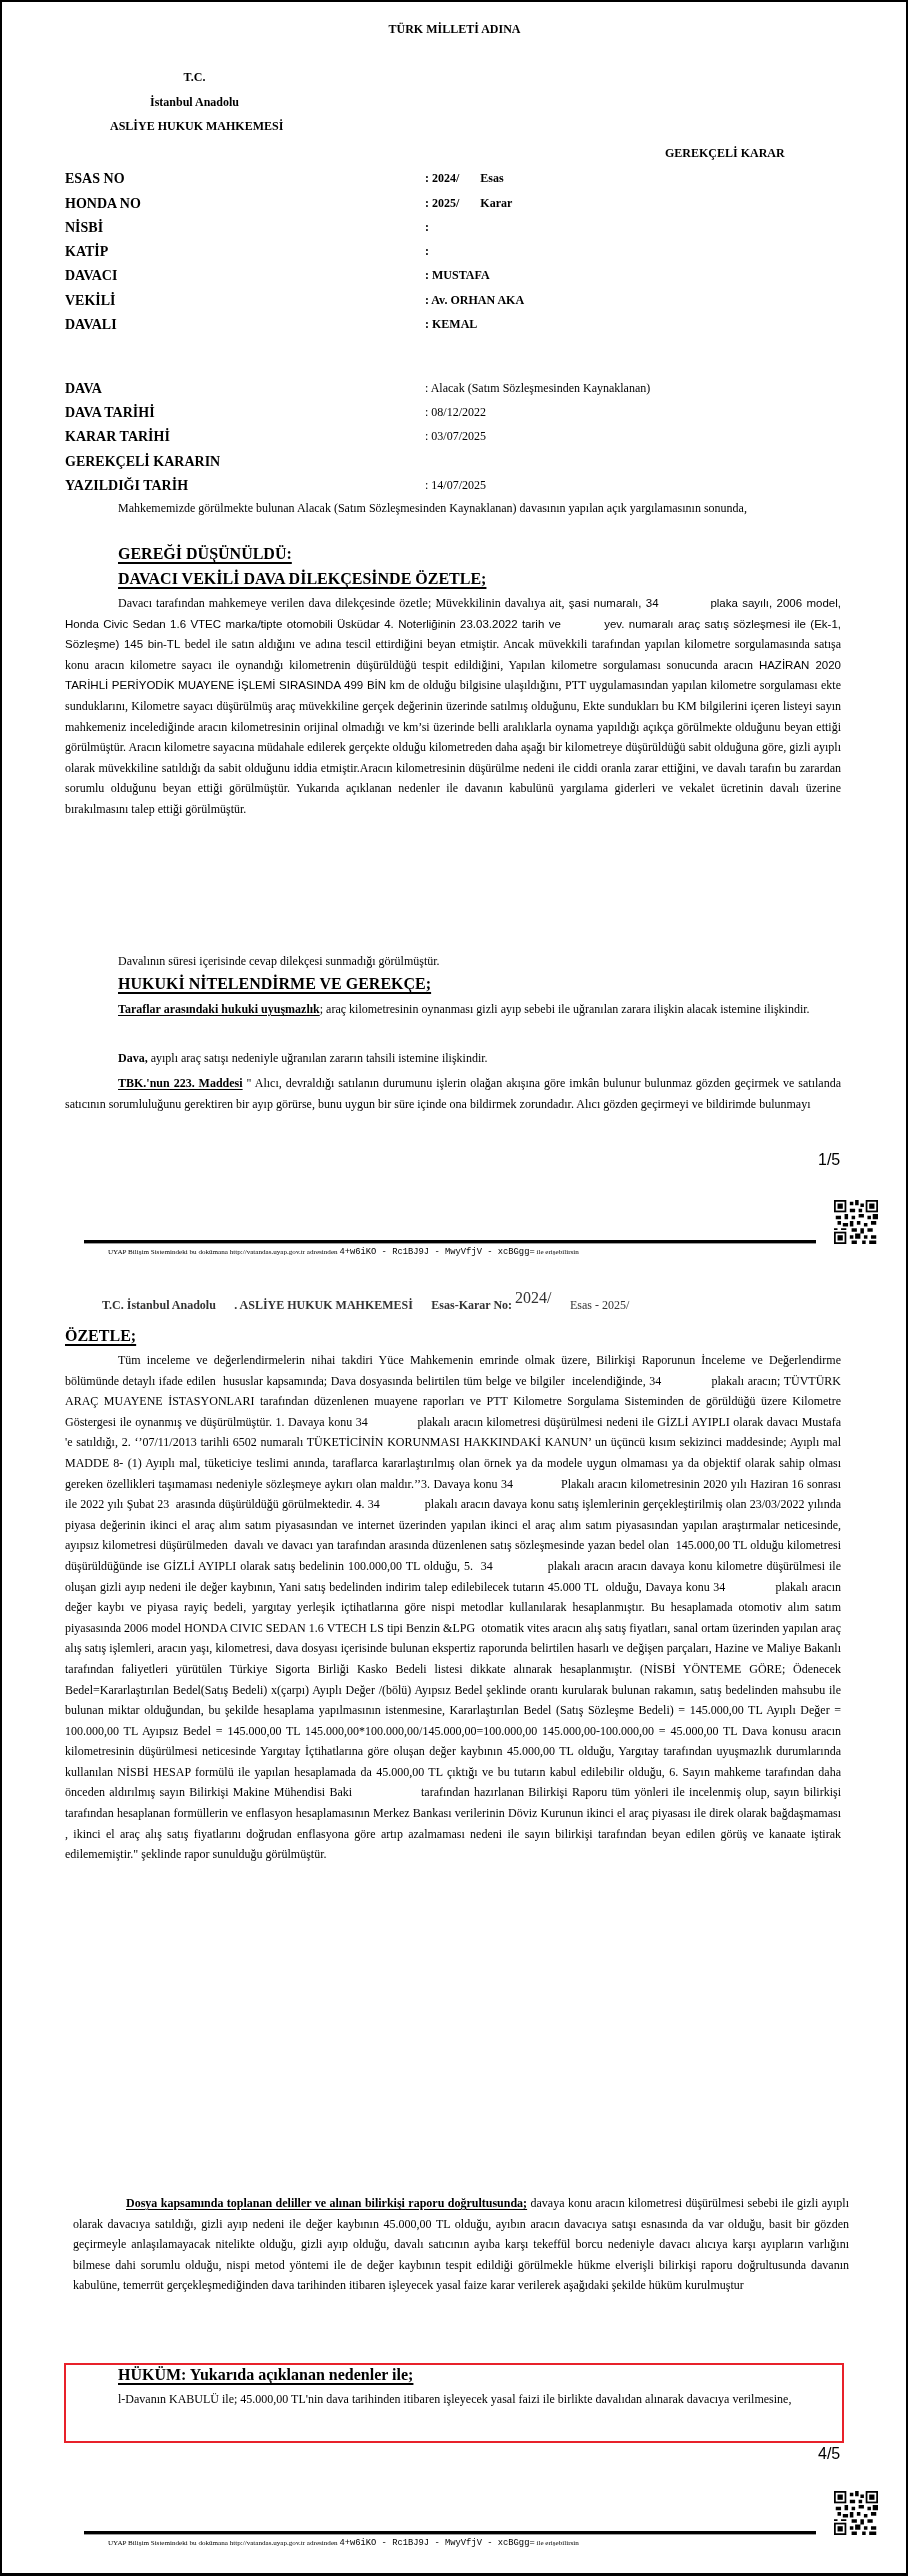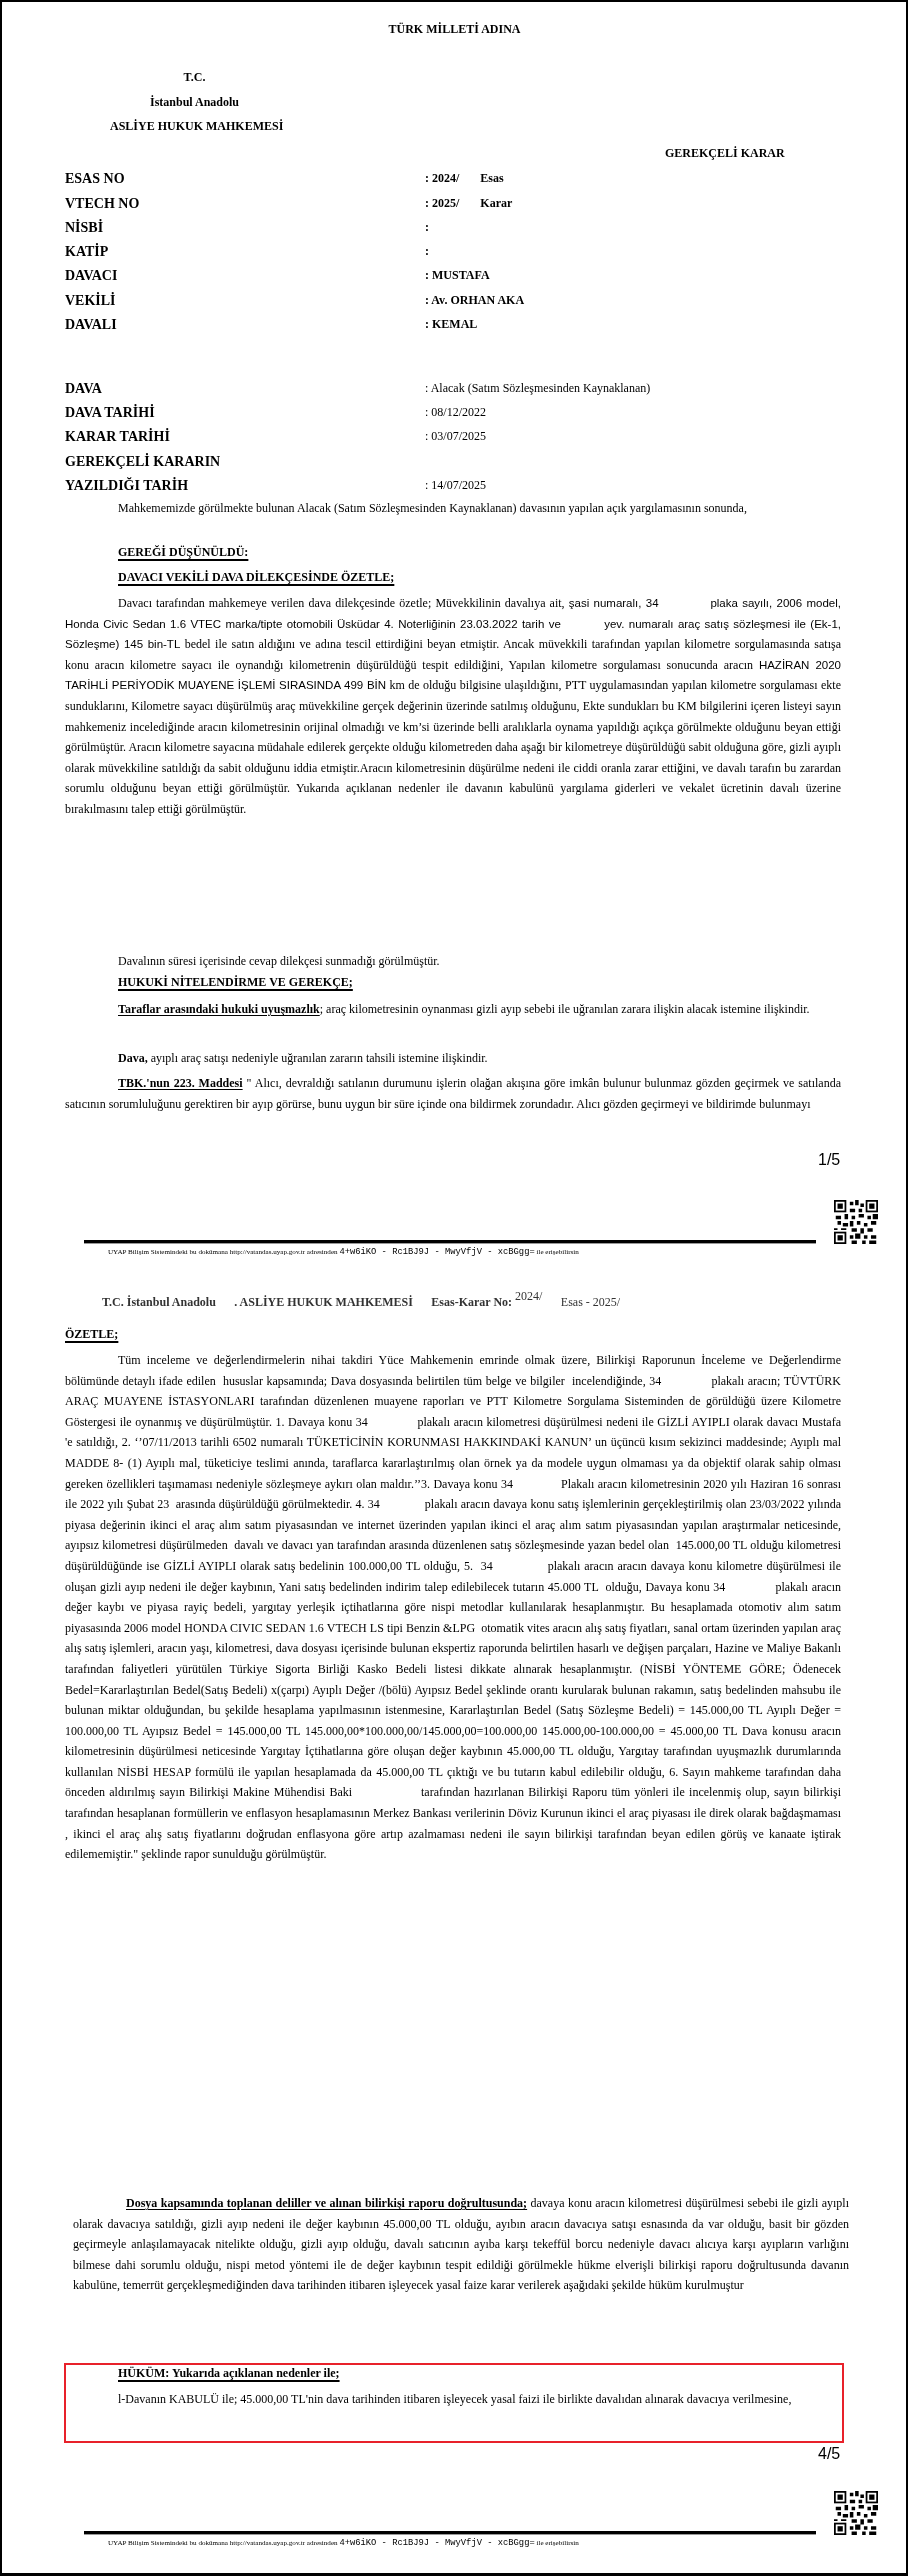--- a/index.html
+++ b/index.html
@@ -10,48 +10,48 @@
     .abs { position: absolute; white-space: nowrap; }
     .b { font-weight: bold; }
     .u { text-decoration: underline; text-decoration-thickness: 1.1px; text-underline-offset: 2.2px; }
     .hdr { font-size: 12px; font-weight: bold; text-align: center; }
     .lbl { position: absolute; left: 65px; font-size: 14px; font-weight: bold; }
     .val { position: absolute; left: 425px; font-size: 12px; }
     .para { position: absolute; left: 65px; width: 776px; font-size: 12px; line-height: 20.6px;
             text-align: justify; white-space: normal; }
     .indent { text-indent: 53px; }
     .sans { font-family: "Liberation Sans", "DejaVu Sans", sans-serif; font-size: 11.5px; }
-    .sect { position: absolute; left: 118px; font-size: 12px; font-weight: bold;
+    .sect { position: absolute; left: 118px; font-size: 16px; font-weight: bold;
             text-decoration: underline; text-decoration-thickness: 1.6px; text-underline-offset: 2.7px; }
     .pagenum { position: absolute; left: 818px; font-size: 16px; font-family: "Liberation Sans", sans-serif; }
     .footline { position: absolute; left: 84px; width: 732px; height: 2.7px; background: #000; border-bottom: 0.5px solid #999; }
     .foottext { position: absolute; left: 84px; font-size: 7.1px; white-space: nowrap; margin-left: 24px; }
     .foottext .code { font-family: "Liberation Mono", "DejaVu Sans Mono", monospace; font-size: 8.8px; }
     .qr { position: absolute; width: 44px; height: 44px; }
     .p2hdr { position: absolute; left: 102px; top: 1289px; font-size: 12px; color: #333; white-space: nowrap; }
     .p2hdr .gap { display: inline-block; width: 15.4px; }
-    .p2hdr sup { font-weight: normal; font-size: 12px; vertical-align: 5.5px; }
+    .p2hdr sup { font-weight: normal; font-size: 16px; vertical-align: 5.5px; }
     .redbox { position: absolute; left: 64px; top: 2363px; width: 776px; height: 76px;
               border: 2.2px solid #e8212a; }
   </style>
 </head>
 <body>
 
 <div class="frame"></div>
 
 <div class="abs hdr" style="left:0; width:909px; top:22px;">TÜRK MİLLETİ ADINA</div>
 <div class="abs hdr" style="left:110px; width:169px; top:70px;">T.C.</div>
 <div class="abs hdr" style="left:110px; width:169px; top:95px;">İstanbul Anadolu</div>
 <div class="abs hdr" style="left:110px; width:169px; top:119px;">ASLİYE HUKUK MAHKEMESİ</div>
 <div class="abs b" style="left:665px; top:146px; font-size:12px;">GEREKÇELİ KARAR</div>
 
 <div>
   <div class="lbl" style="top:171px;">ESAS NO</div>
   <div class="val b" style="top:171px; white-space:pre;">: 2024/       Esas</div>
-  <div class="lbl" style="top:196px;">VTECH NO</div>
+  <div class="lbl" style="top:196px;">HONDA NO</div>
   <div class="val b" style="top:196px; white-space:pre;">: 2025/       Karar</div>
   <div class="lbl" style="top:220px;">NİSBİ</div>
   <div class="val b" style="top:220px;">:</div>
   <div class="lbl" style="top:244px;">KATİP</div>
   <div class="val b" style="top:244px;">:</div>
   <div class="lbl" style="top:268px;">DAVACI</div>
   <div class="val b" style="top:268px;">: MUSTAFA</div>
   <div class="lbl" style="top:293px;">VEKİLİ</div>
   <div class="val b" style="top:293px;">: Av. ORHAN AKA</div>
   <div class="lbl" style="top:317px;">DAVALI</div>

